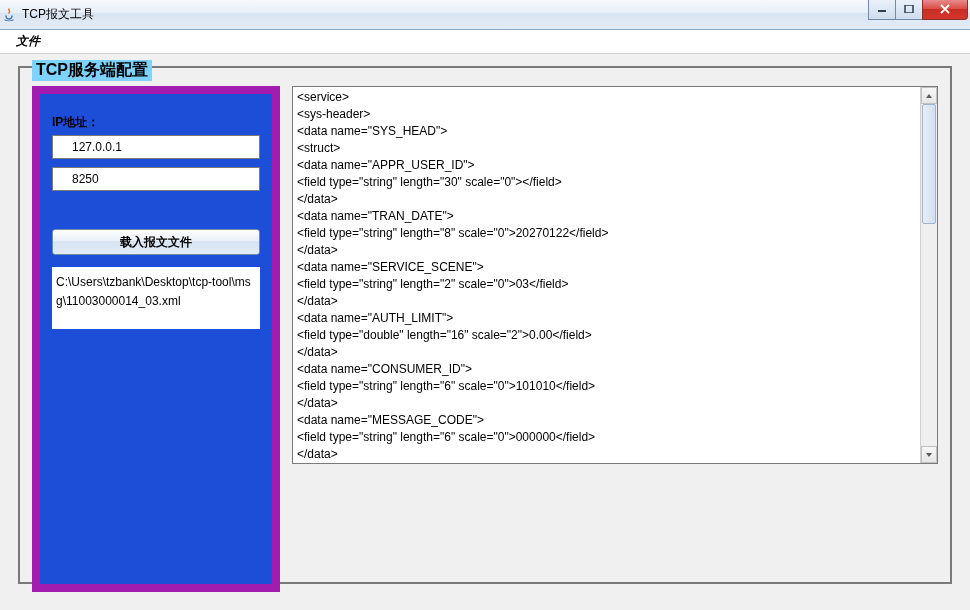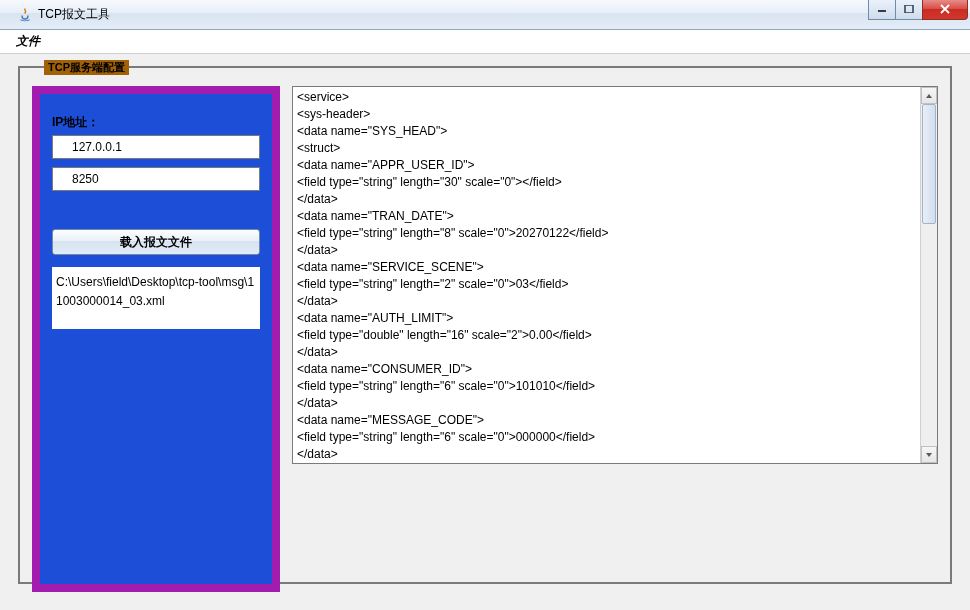--- a/index.html
+++ b/index.html
@@ -11,21 +11,21 @@
       height: 610px;
       overflow: hidden;
     }
     
     .titlebar {
       height: 30px;
       background: linear-gradient(to bottom, #f6f9fd 0%, #e7eef8 45%, #d9e4f1 46%, #e4edf8 100%);
       border-bottom: 1px solid #8aa6c1;
       display: flex;
       align-items: center;
-      padding-left: 17px;
+      padding-left: 1px;
       position: relative;
     }
     .java-icon {
       width: 16px;
       height: 16px;
       margin-right: 5px;
     }
     .titlebar-text {
       color: #000;
       font-size: 12px;
@@ -81,25 +81,25 @@
     }
     .outer-border {
       border: 2px solid #7a7a7a;
       height: 100%;
       position: relative;
       background: #f0f0f0;
     }
     .group-label {
       position: absolute;
       top: -8px;
-      left: 24px;
-      background: #a16207;
+      left: 12px;
+      background: #7dd3fc;
       padding: 0 4px;
       font-weight: bold;
-      font-size: 11px;
+      font-size: 16px;
     }
     .content-flex {
       display: flex;
       height: 100%;
       padding: 18px 12px 12px 12px;
       gap: 12px;
     }
     .left-panel {
       width: 248px;
       border: 8px solid #a21caf;
@@ -224,21 +224,21 @@
 <div class="main">
   <div class="outer-border">
     <span class="group-label">TCP服务端配置</span>
     <div class="content-flex">
 
       <div class="left-panel">
         <label class="lbl">IP地址：</label>
         <input class="txt-input" value="127.0.0.1" style="">
         <input class="txt-input" value="8250" style="">
         <button class="action-btn">载入报文文件</button>
-        <div class="file-path">C:\Users\field\Desktop\tcp-tool\msg\11003000014_03.xml</div>
+        <div class="file-path">C:\Users\tzbank\Desktop\tcp-tool\msg\11003000014_03.xml</div>
       </div>
 
       <div class="right-panel">
         <div class="textarea-wrap">
           <div class="textarea-content" id="payload">&lt;service&gt;
 &lt;sys-header&gt;
 &lt;data name="SYS_HEAD"&gt;
 &lt;struct&gt;
 &lt;data name="APPR_USER_ID"&gt;
 &lt;field type="string" length="30" scale="0"&gt;&lt;/field&gt;

